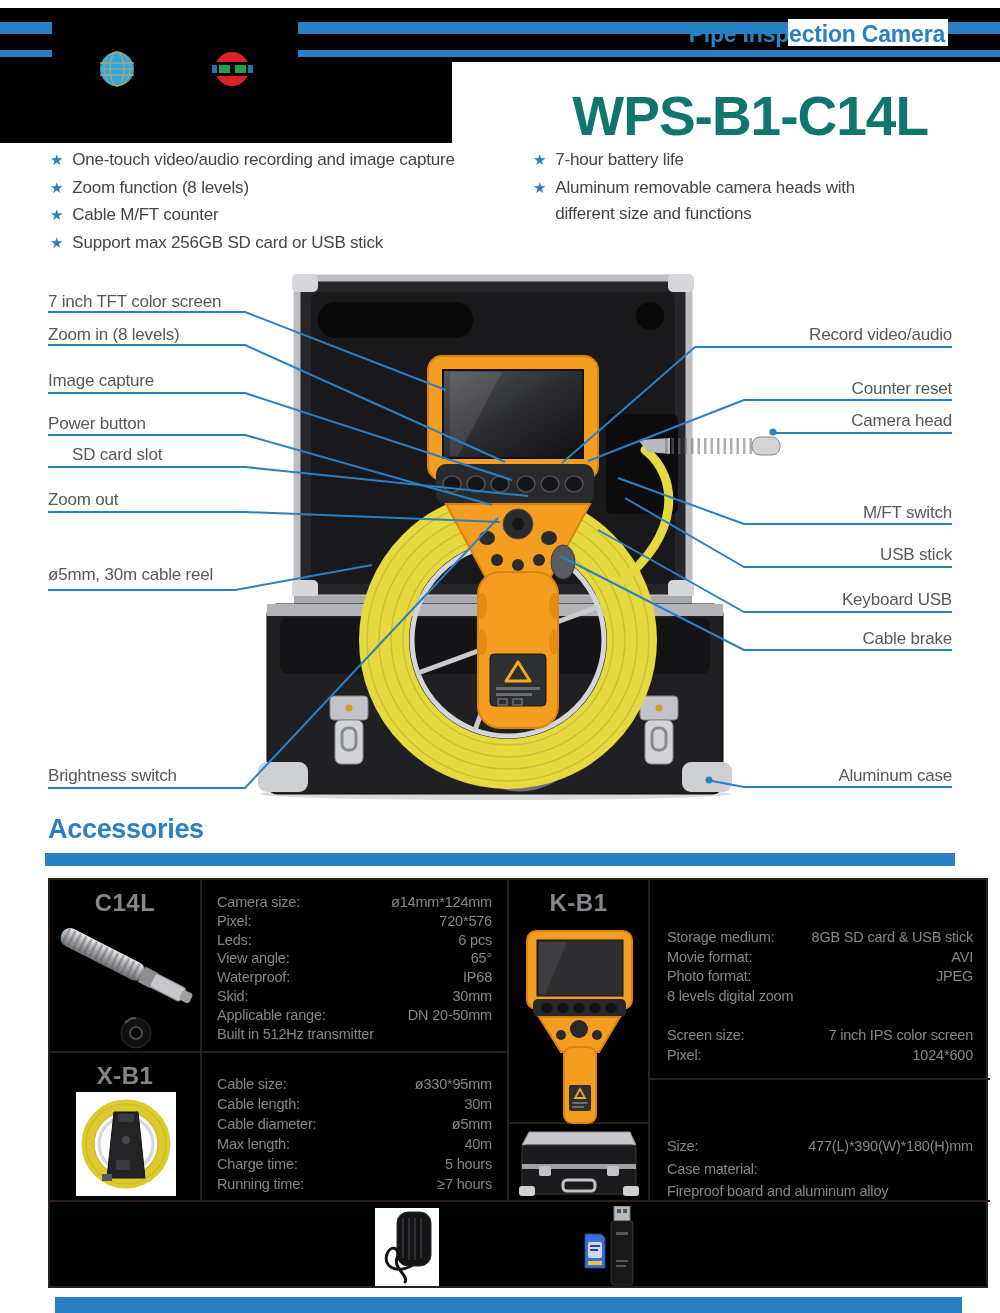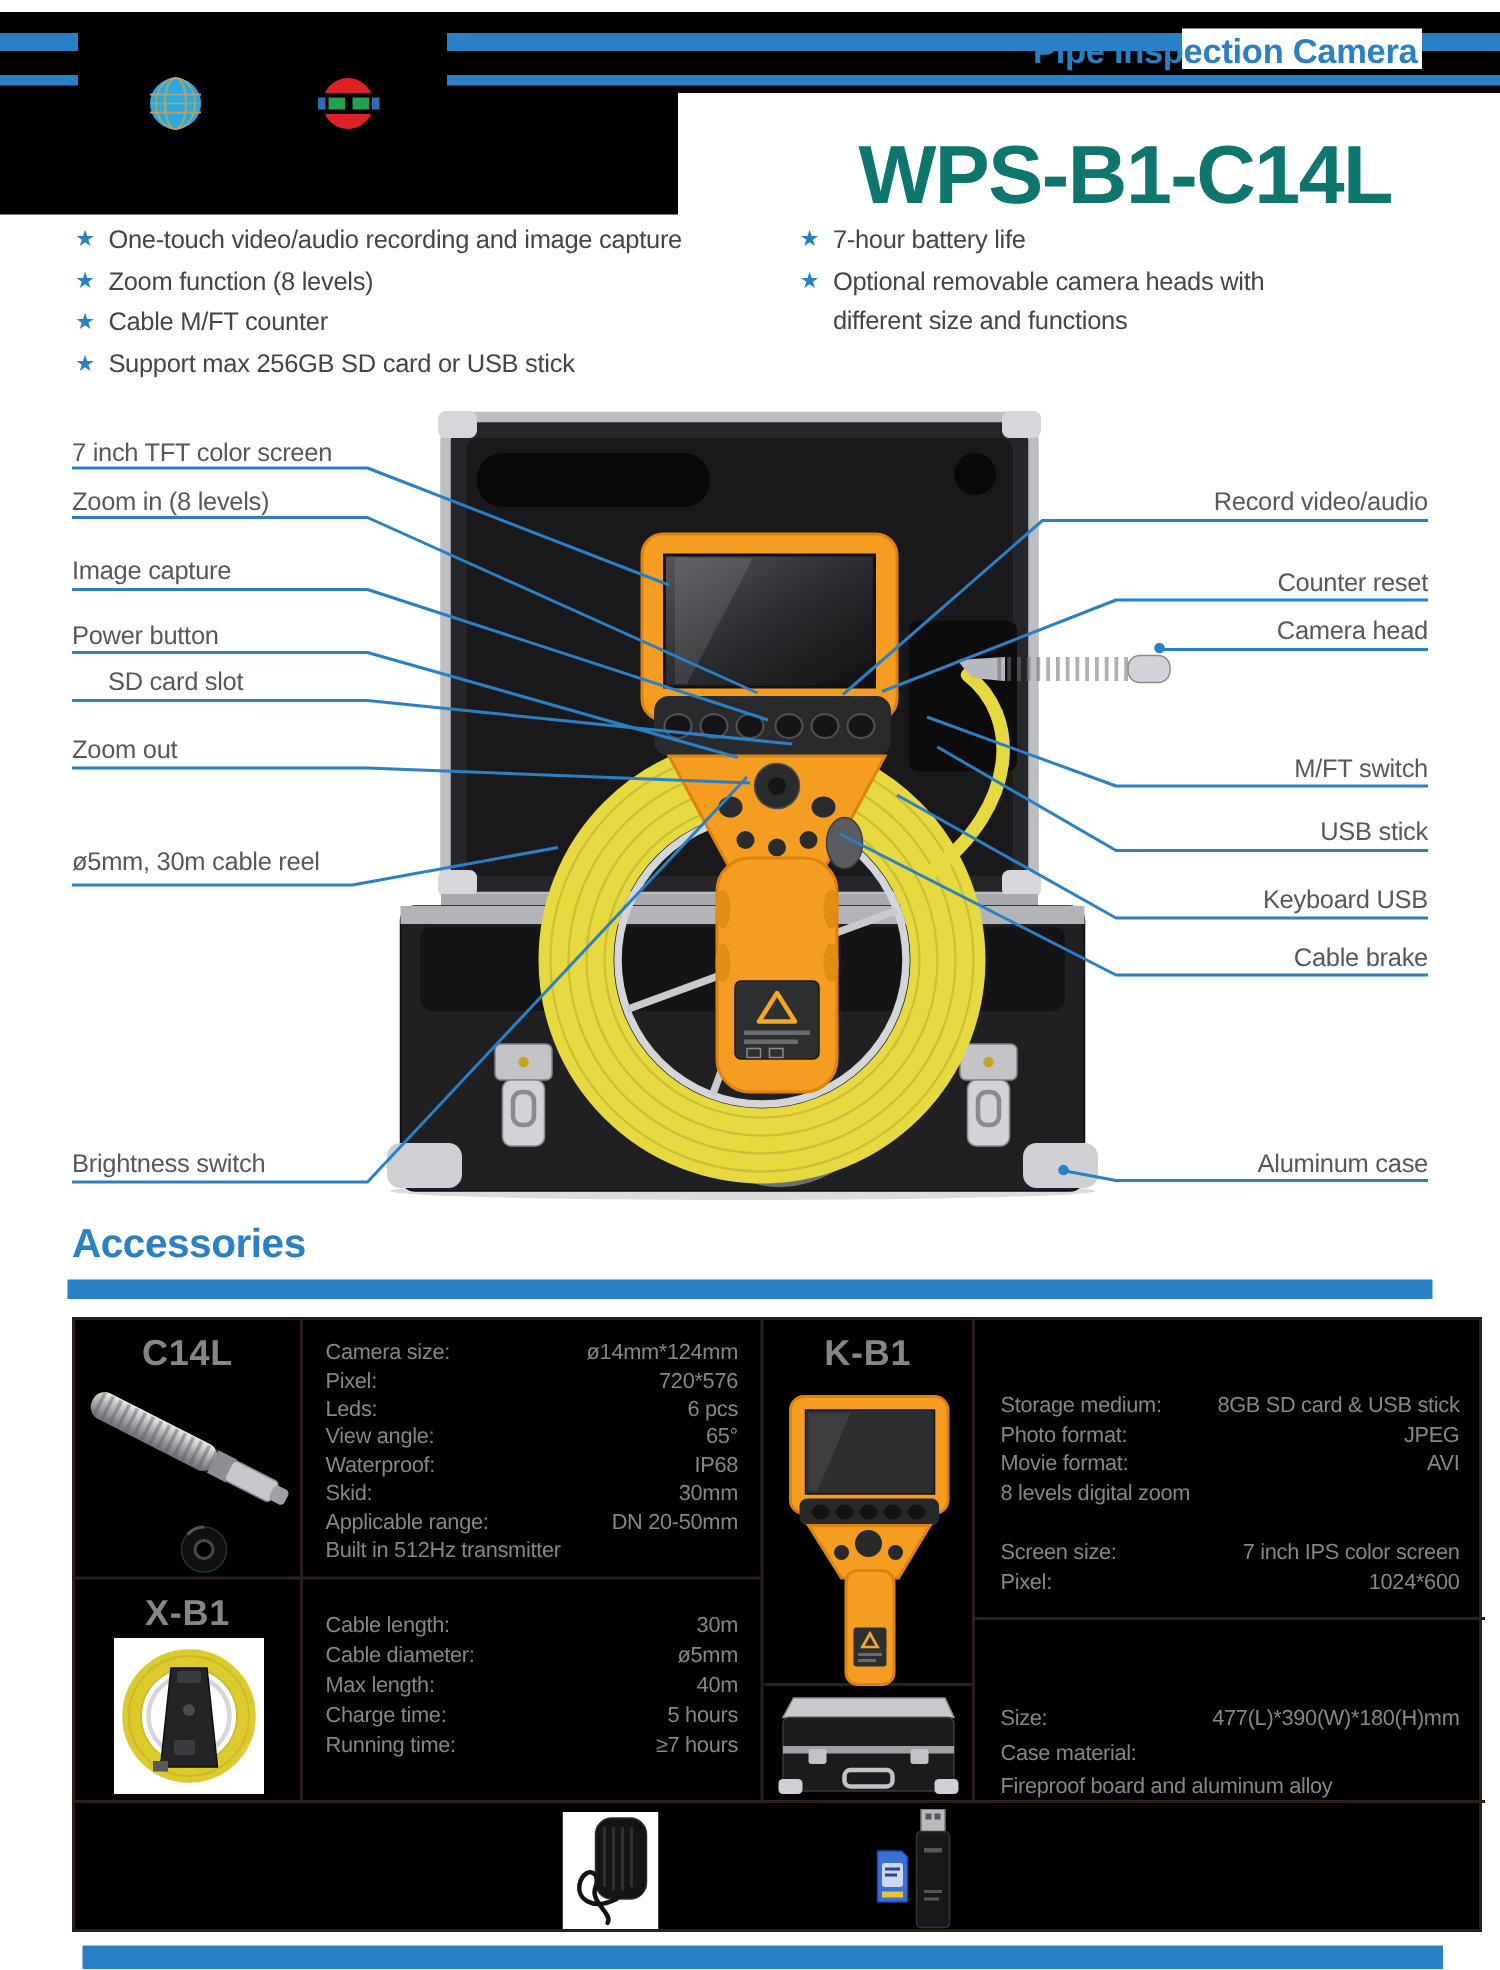--- a/index.html
+++ b/index.html
@@ -92,21 +92,21 @@
         <span>Support max 256GB SD card or USB stick</span>
       </div>
   </div>
   <div class="feats" style="left:533px;top:147px;width:355px;">
     <div class="feat">
         <span class="star">★</span>
         <span>7-hour battery life</span>
       </div>
     <div class="feat" style="width:340px;">
         <span class="star">★</span>
-        <span>Optional removable camera heads with different size and functions</span>
+        <span>Aluminum removable camera heads with different size and functions</span>
       </div>
   </div>
 
   <svg class="abs" style="left:250px;top:272px;" width="540" height="530" viewBox="0 0 540 530">
     <defs>
       <linearGradient id="scr" x1="0" y1="0" x2="1" y2="1">
         <stop offset="0" stop-color="#55565a"></stop>
           <stop offset="0.5" stop-color="#2b2c2f"></stop>
           <stop offset="1" stop-color="#101012"></stop>
       </linearGradient>
@@ -340,26 +340,26 @@
       </svg>
     </div>
 
     <div class="cell specs sp-kb1" style="left:600px;top:0;width:340px;height:200px;border-bottom-width:2px;">
       <div>
           <div class="srow">
             <span class="slabel">Storage medium:</span>
             <span class="sval">8GB SD card &amp; USB stick</span>
           </div>
           <div class="srow">
+            <span class="slabel">Movie format:</span>
+            <span class="sval">AVI</span>
+          </div>
+          <div class="srow">
             <span class="slabel">Photo format:</span>
             <span class="sval">JPEG</span>
-          </div>
-          <div class="srow">
-            <span class="slabel">Movie format:</span>
-            <span class="sval">AVI</span>
           </div>
           <div class="srow">
             <span class="slabel">8 levels digital zoom</span>
             <span class="sval"></span>
           </div>
         </div>
       <div class="sp-gap"></div>
       <div>
           <div class="srow">
             <span class="slabel">Screen size:</span>
@@ -382,20 +382,24 @@
         <circle cx="76" cy="54" r="27" fill="none" stroke="#d6d7da" stroke-width="3"></circle>
         <polygon points="64,22 88,22 95,88 57,88" fill="#242427" stroke="#0e0e0f"></polygon>
         <rect x="68" y="24" width="16" height="8" rx="2" fill="#3b3c3f"></rect>
         <rect x="66" y="70" width="14" height="10" rx="2" fill="#3b3c3f"></rect>
         <circle cx="76" cy="50" r="4" fill="#4a4b4e"></circle>
         <rect x="52" y="84" width="10" height="7" fill="#57585b"></rect>
       </svg>
     </div>
 
     <div class="cell specs sp-xb1" style="left:152px;top:173px;width:307px;height:149px;border-right-width:2px;border-bottom-width:2px;">
+        <div class="srow">
+          <span class="slabel">Cable size:</span>
+          <span class="sval">ø330*95mm</span>
+        </div>
         <div class="srow">
           <span class="slabel">Cable length:</span>
           <span class="sval">30m</span>
         </div>
         <div class="srow">
           <span class="slabel">Cable diameter:</span>
           <span class="sval">ø5mm</span>
         </div>
         <div class="srow">
           <span class="slabel">Max length:</span>

